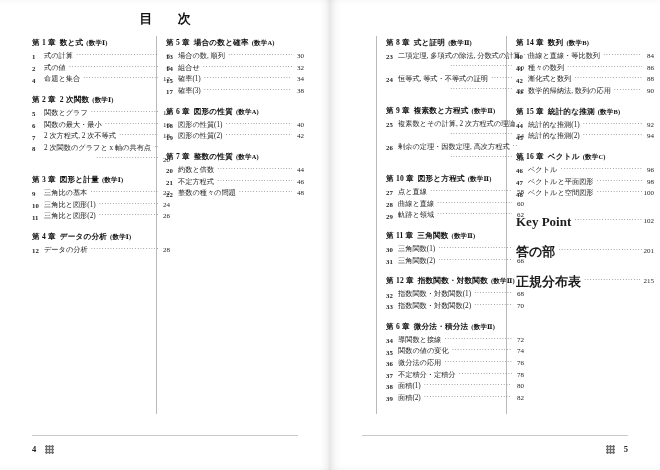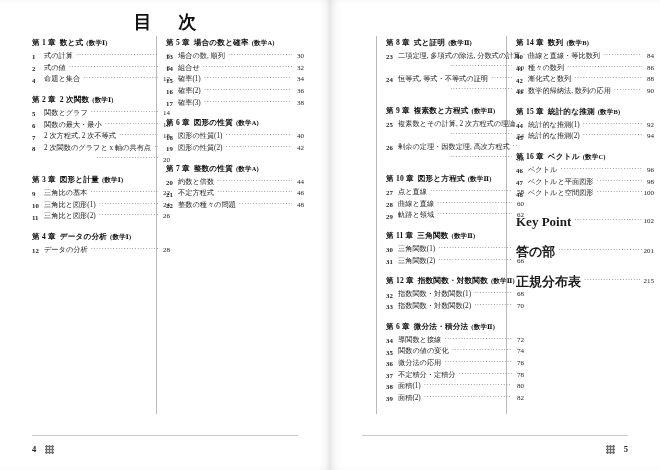--- a/index.html
+++ b/index.html
@@ -32,21 +32,21 @@
   }
   #page-left  { left: 0;   box-shadow: inset -6px 0 14px -10px rgba(0,0,0,0.35); }
   #page-right { left: 330px; box-shadow: inset 6px 0 14px -10px rgba(0,0,0,0.35); }
 
   
   #doc-title {
     position: absolute;
     left: 0; top: 10px;
     width: 330px;
     text-align: center;
-    font-size: 18px;
+    font-size: 13px;
     font-weight: bold;
     letter-spacing: 11px;
     text-indent: 11px;
     color: #111;
   }
 
   
   .col {
     position: absolute;
     top: 38px;
@@ -282,26 +282,20 @@
           <span class="leader"></span>
           <span class="pg">32</span>
         </div>
         <div class="entry">
           <span class="num">15</span>
           <span class="title">確率(1)</span>
           <span class="leader"></span>
           <span class="pg">34</span>
         </div>
         <div class="entry">
-          <span class="num">16</span>
-          <span class="title">確率(2)</span>
-          <span class="leader"></span>
-          <span class="pg">36</span>
-        </div>
-        <div class="entry">
           <span class="num">17</span>
           <span class="title">確率(3)</span>
           <span class="leader"></span>
           <span class="pg">38</span>
         </div>
       </div>
       <div class="chapter">
         <div class="chapter-head"><span class="ch-no">第 6 章</span><span class="ch-name">図形の性質</span><span class="ch-sub">(数学A)</span></div>
         <div class="entry">
           <span class="num">18</span>

